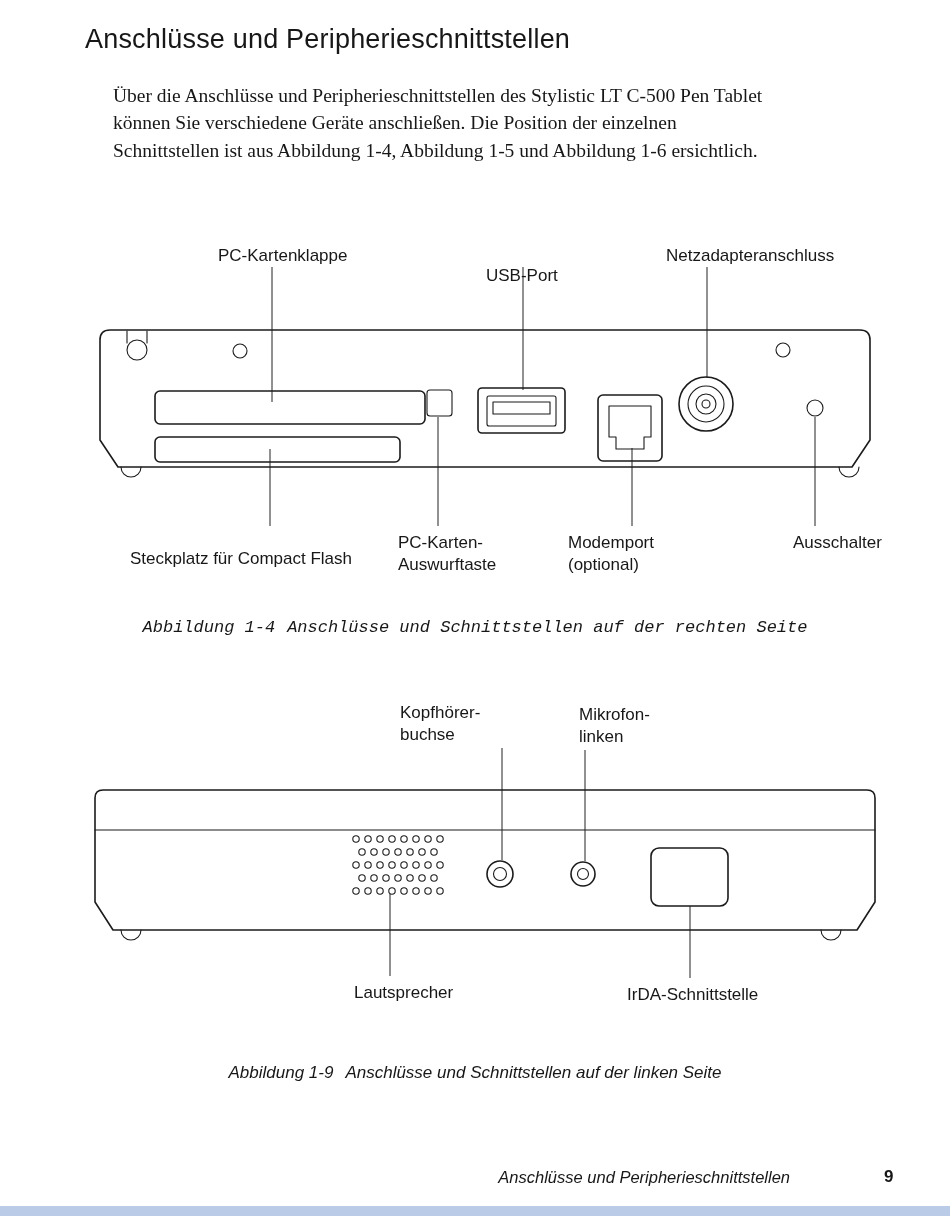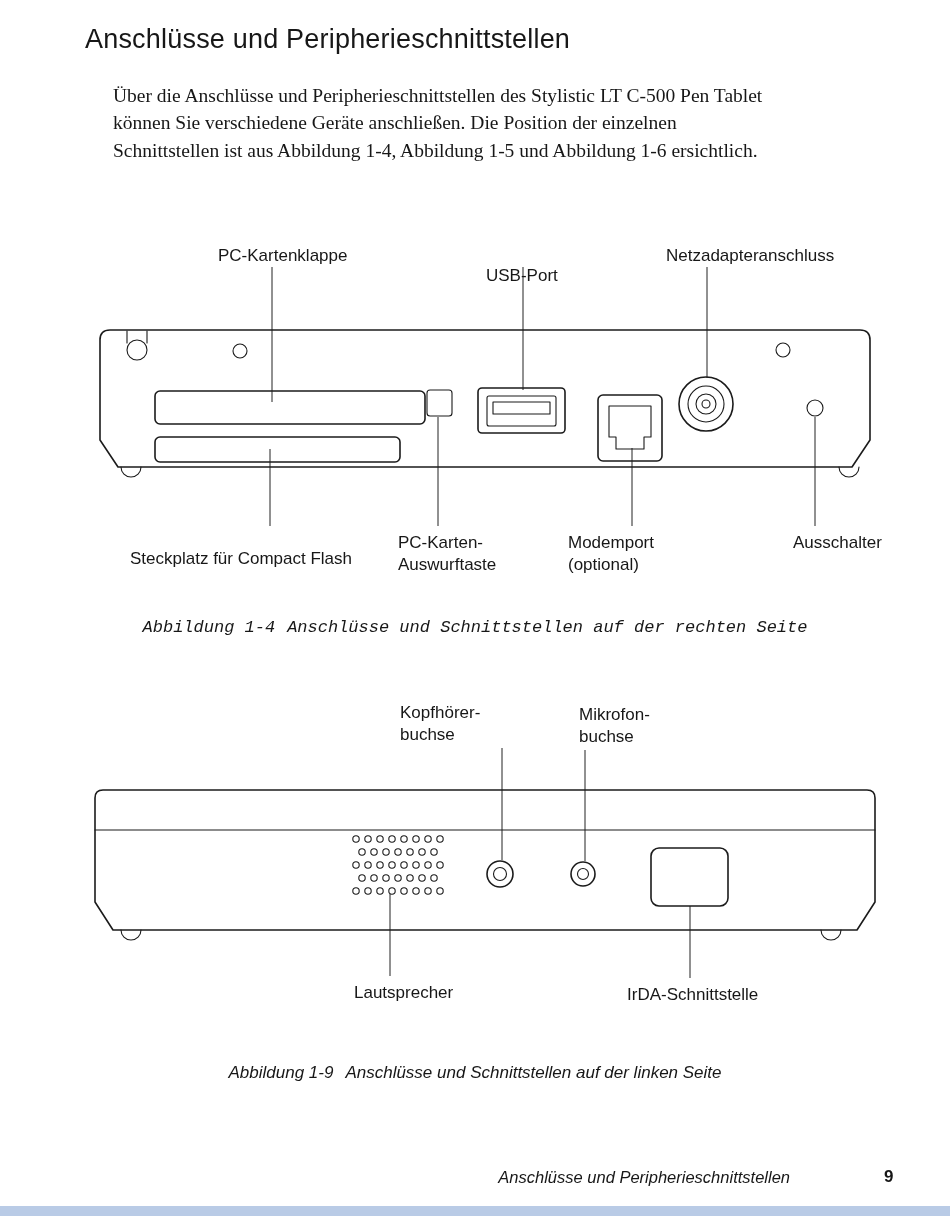--- a/index.html
+++ b/index.html
@@ -146,21 +146,21 @@
 (optional)</div>
   <div class="lbl" style="left:793px; top:532px;">Ausschalter</div>
 
   <div class="caption" style="top:618px;font-family:Liberation Mono, monospace;">
     <span>Abbildung 1-4</span><span class="cap-text">Anschlüsse und Schnittstellen auf der rechten Seite</span>
   </div>
 
   <div class="lbl right" style="left:400px; top:702px; width:112px;">Kopfhörer-
 buchse</div>
   <div class="lbl" style="left:579px; top:704px;">Mikrofon-
-buchse</div>
+linken</div>
   <div class="lbl" style="left:354px; top:982px;">Lautsprecher</div>
   <div class="lbl" style="left:627px; top:984px;">IrDA-Schnittstelle</div>
 
   <div class="caption" style="top:1063px;">
     <span>Abbildung 1-9</span><span class="cap-text">Anschlüsse und Schnittstellen auf der linken Seite</span>
   </div>
 
   <div class="footer-chapter">Anschlüsse und Peripherieschnittstellen</div>
   <div class="page-num">9</div>
   <div class="bottom-strip"></div>

